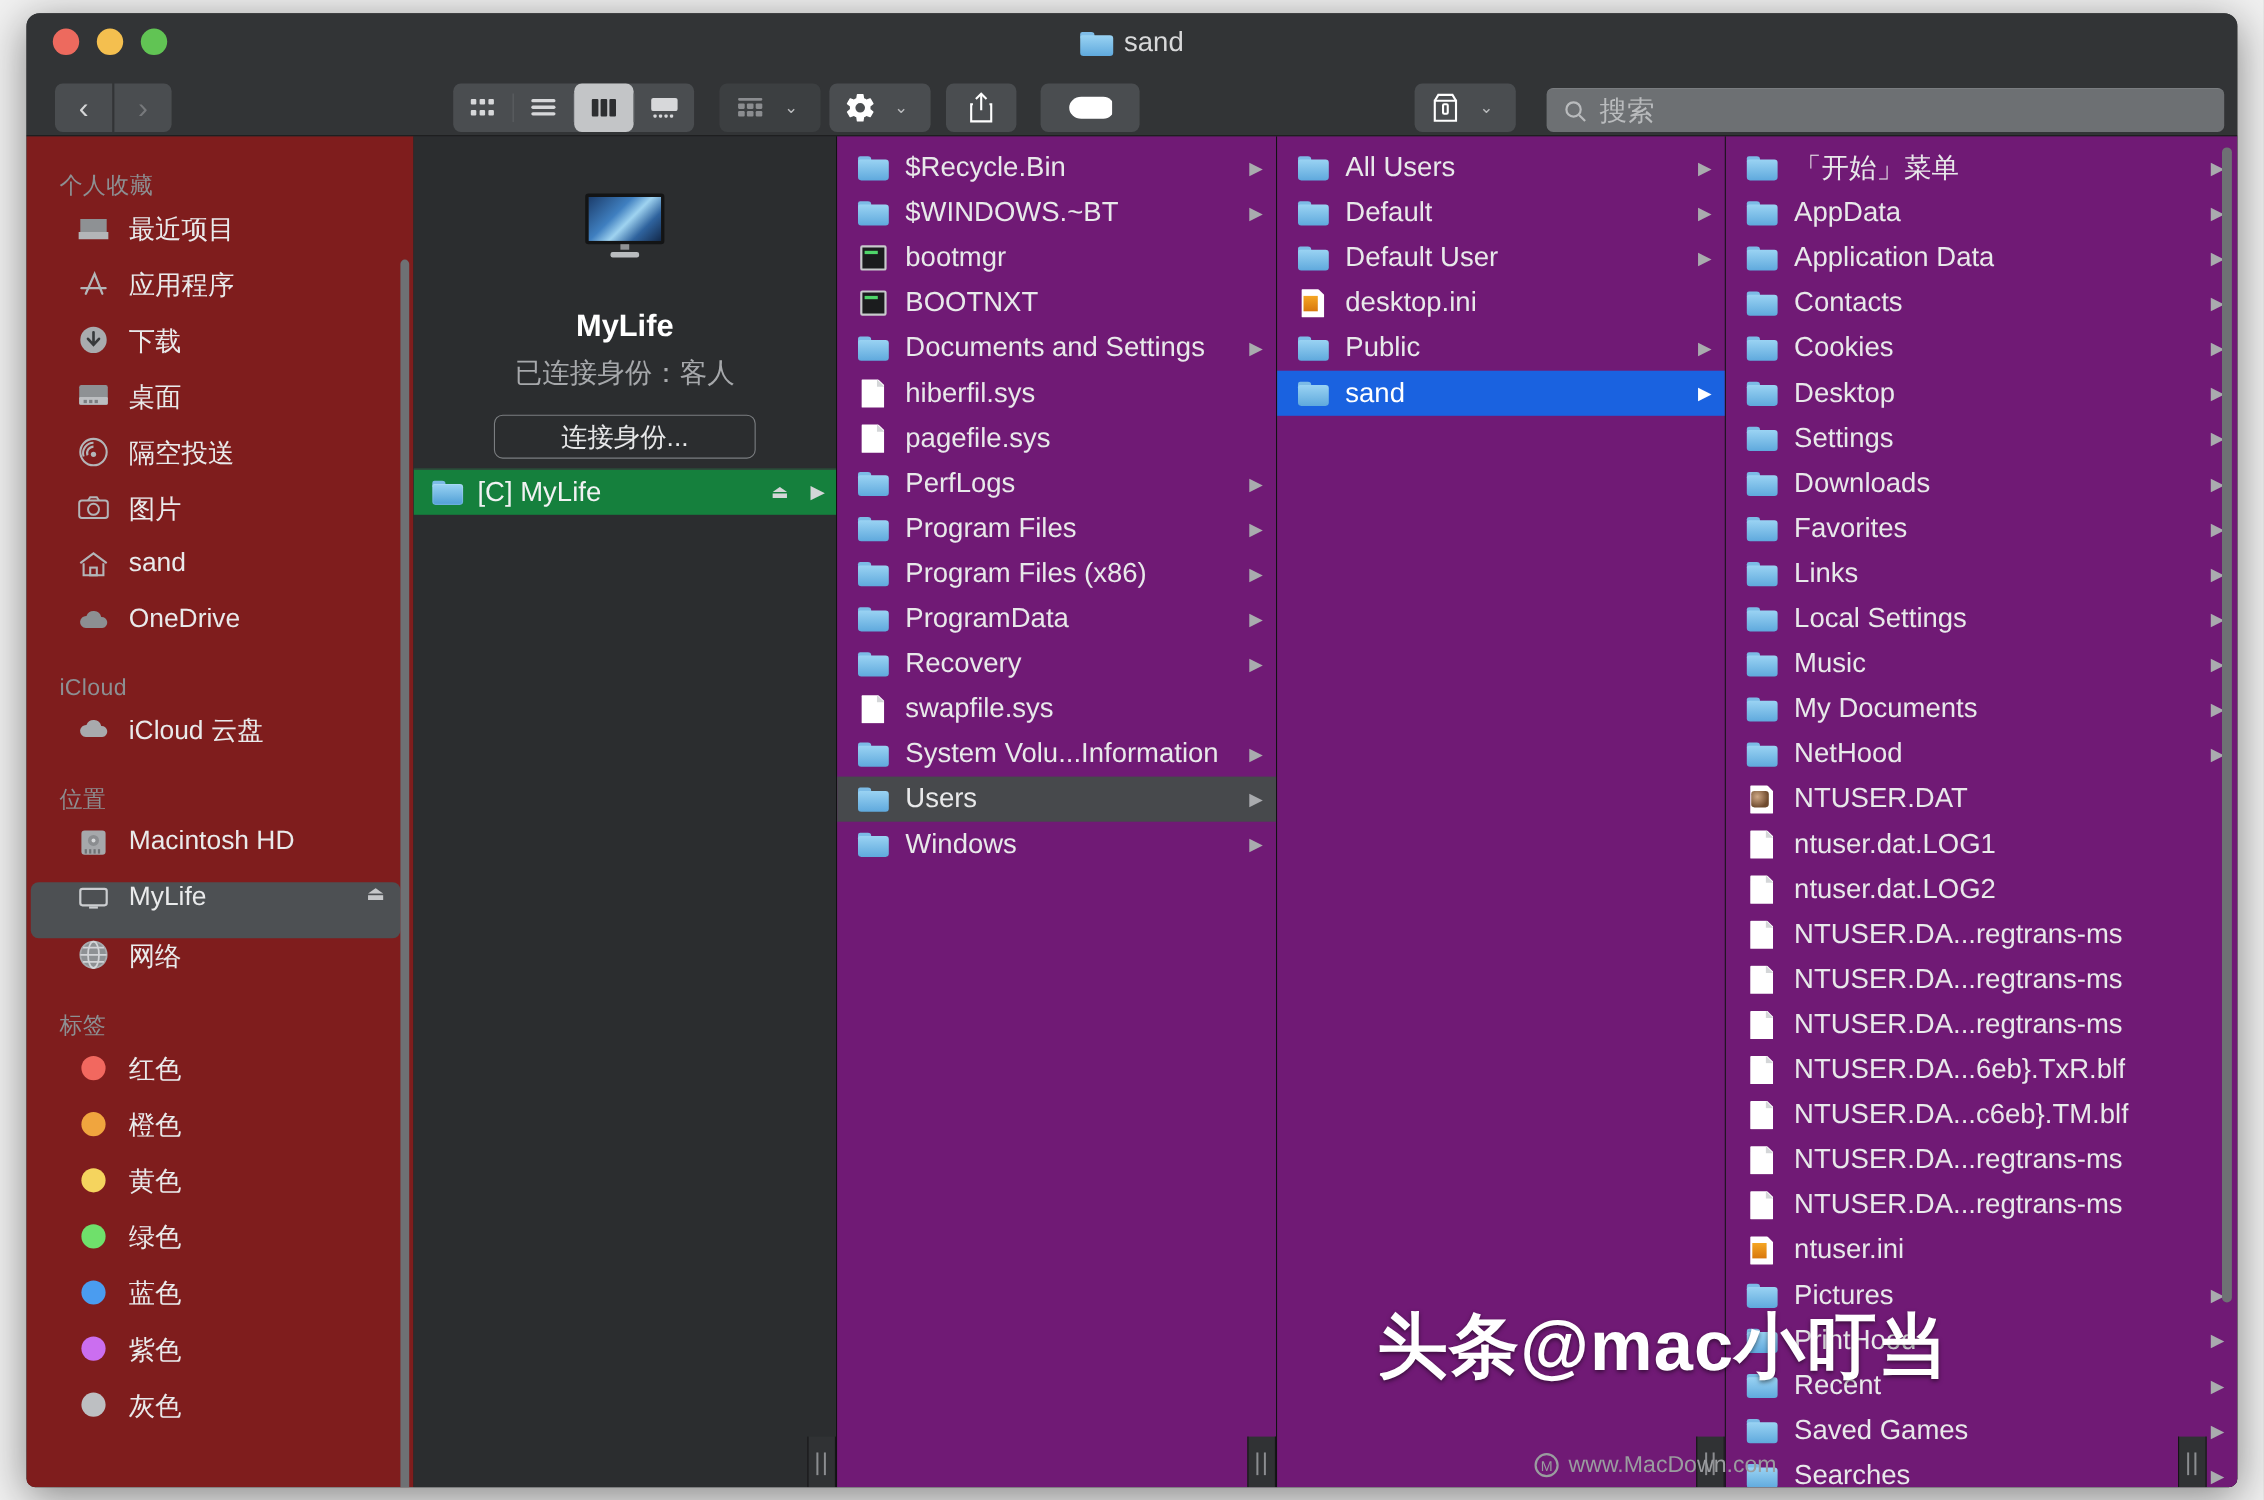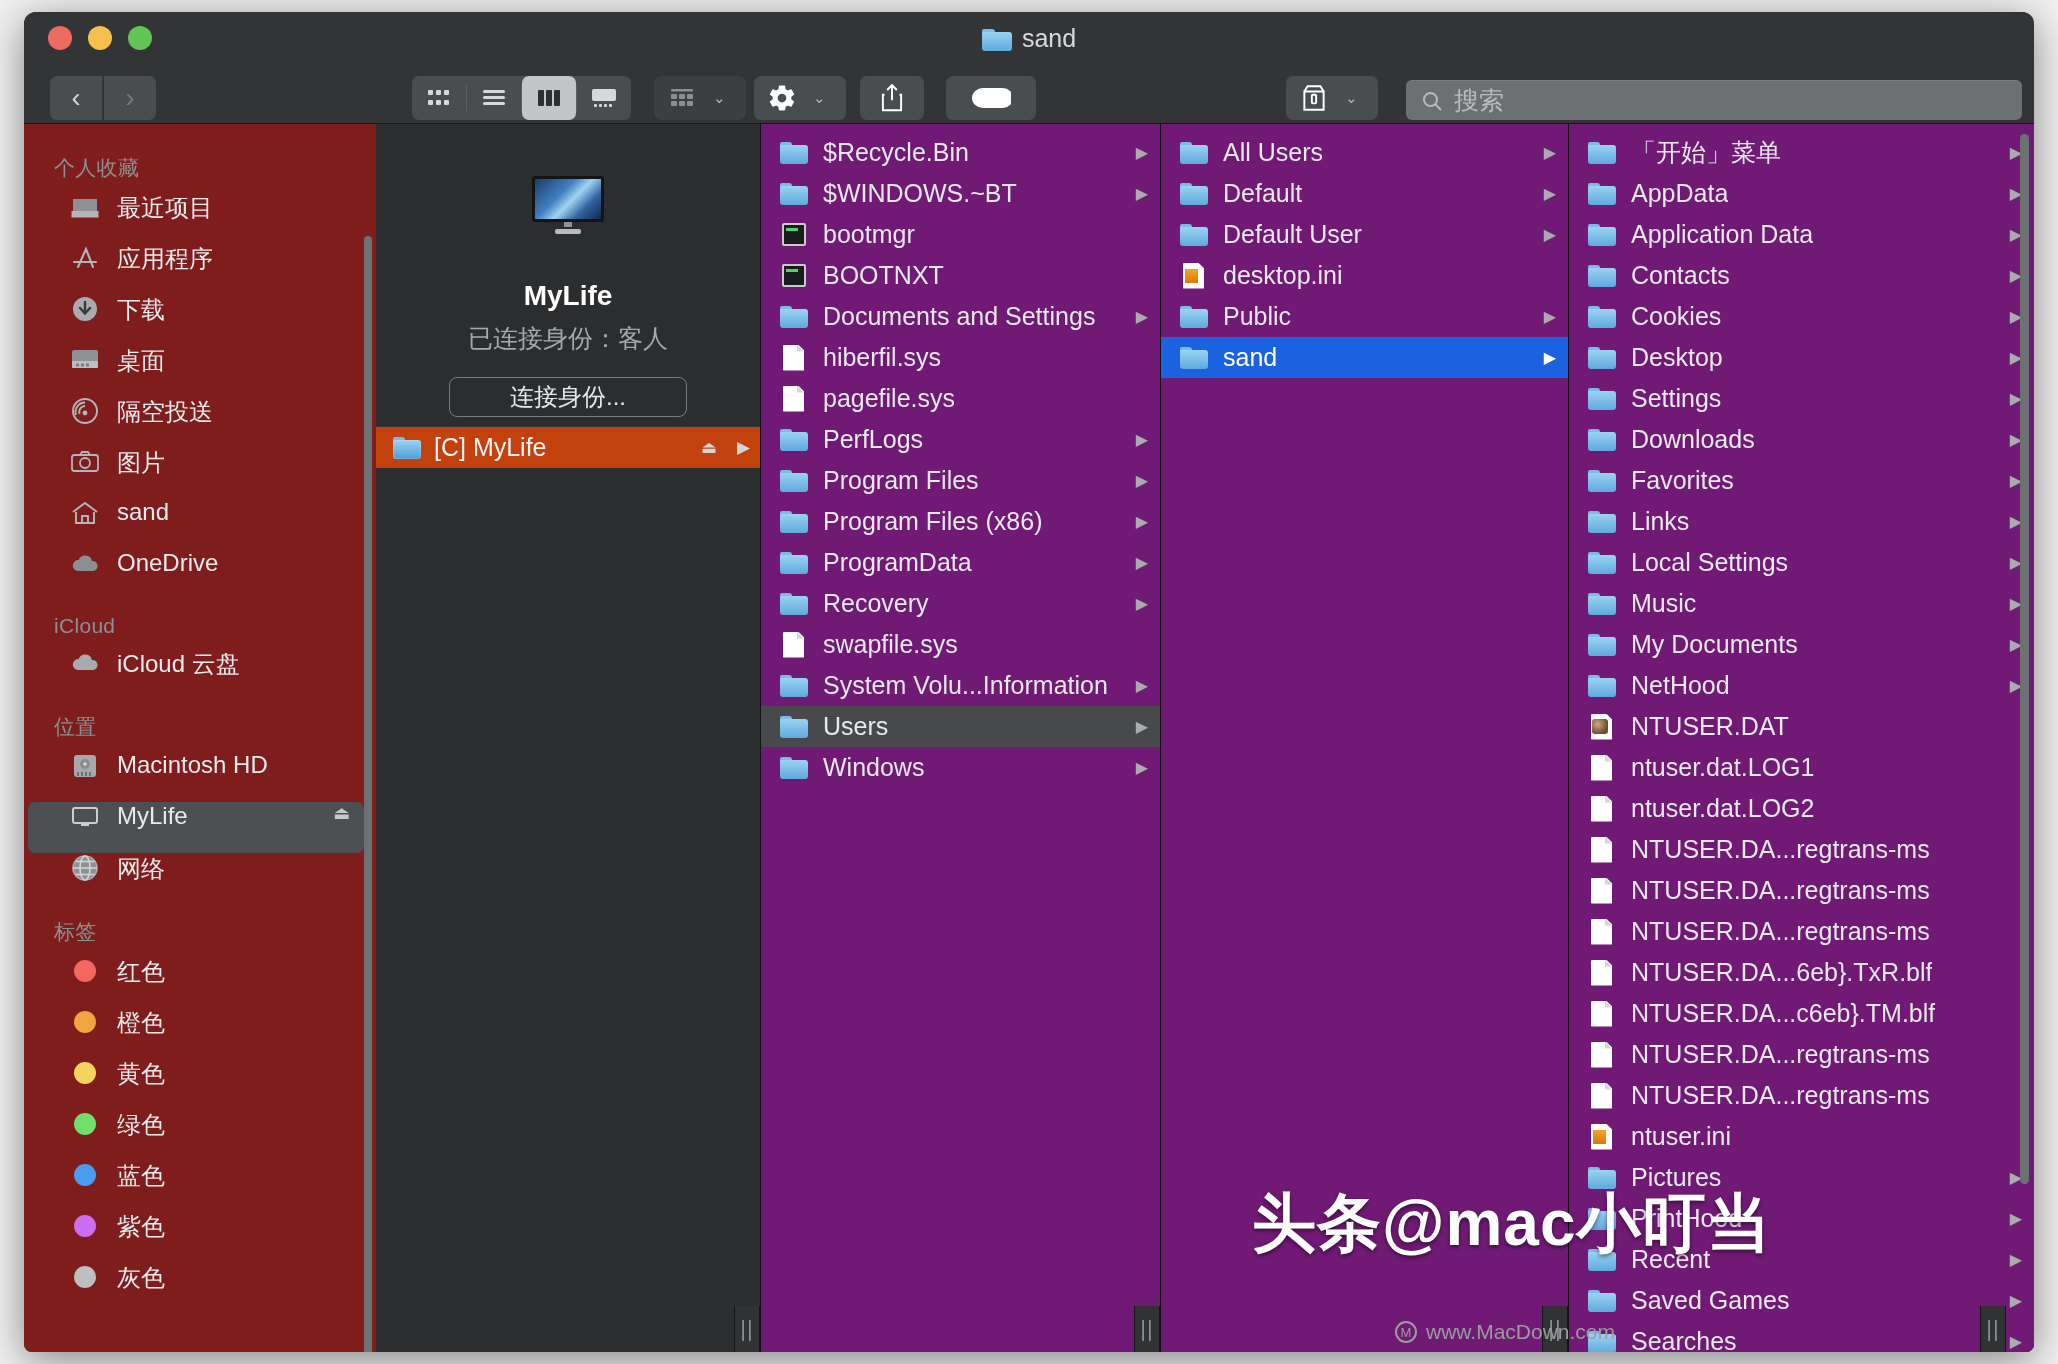--- a/index.html
+++ b/index.html
@@ -151,21 +151,21 @@
   #monitor .neck { width:8px; height:5px; background:#8f9295; margin:0 auto; }
   #pv-name { margin-top:48px; font-size:28px; font-weight:bold; color:#ffffff; }
   #pv-sub  { margin-top:10px; font-size:25px; color:#a6a8ab; }
   #pv-btn {
     margin: 22px auto 0; width:238px; height:40px; border:1px solid #7b7e81;
     border-radius:8px; color:#e6e7e8; font-size:24px;
     display:flex; align-items:center; justify-content:center;
   }
   #pv-row {
     position:absolute; left:0; right:0; top: 302px; height:42px;
-    background:#c2410c; display:flex; align-items:center; gap:12px; padding:0 10px 0 16px;
+    background:#15803d; display:flex; align-items:center; gap:12px; padding:0 10px 0 16px;
     color:#f1f2f3; font-size:25px;
     border-top:1px solid #37393b;
   }
   #pv-row .fi { width:30px; }
   #pv-row .sp { margin-left:auto; display:flex; gap:20px; align-items:center; color:#d4d6d8; font-size:17px; }
 
   
   .flist { padding-top: 8px; }
   .frow {
     height: 41px; display:flex; align-items:center; gap:14px;

